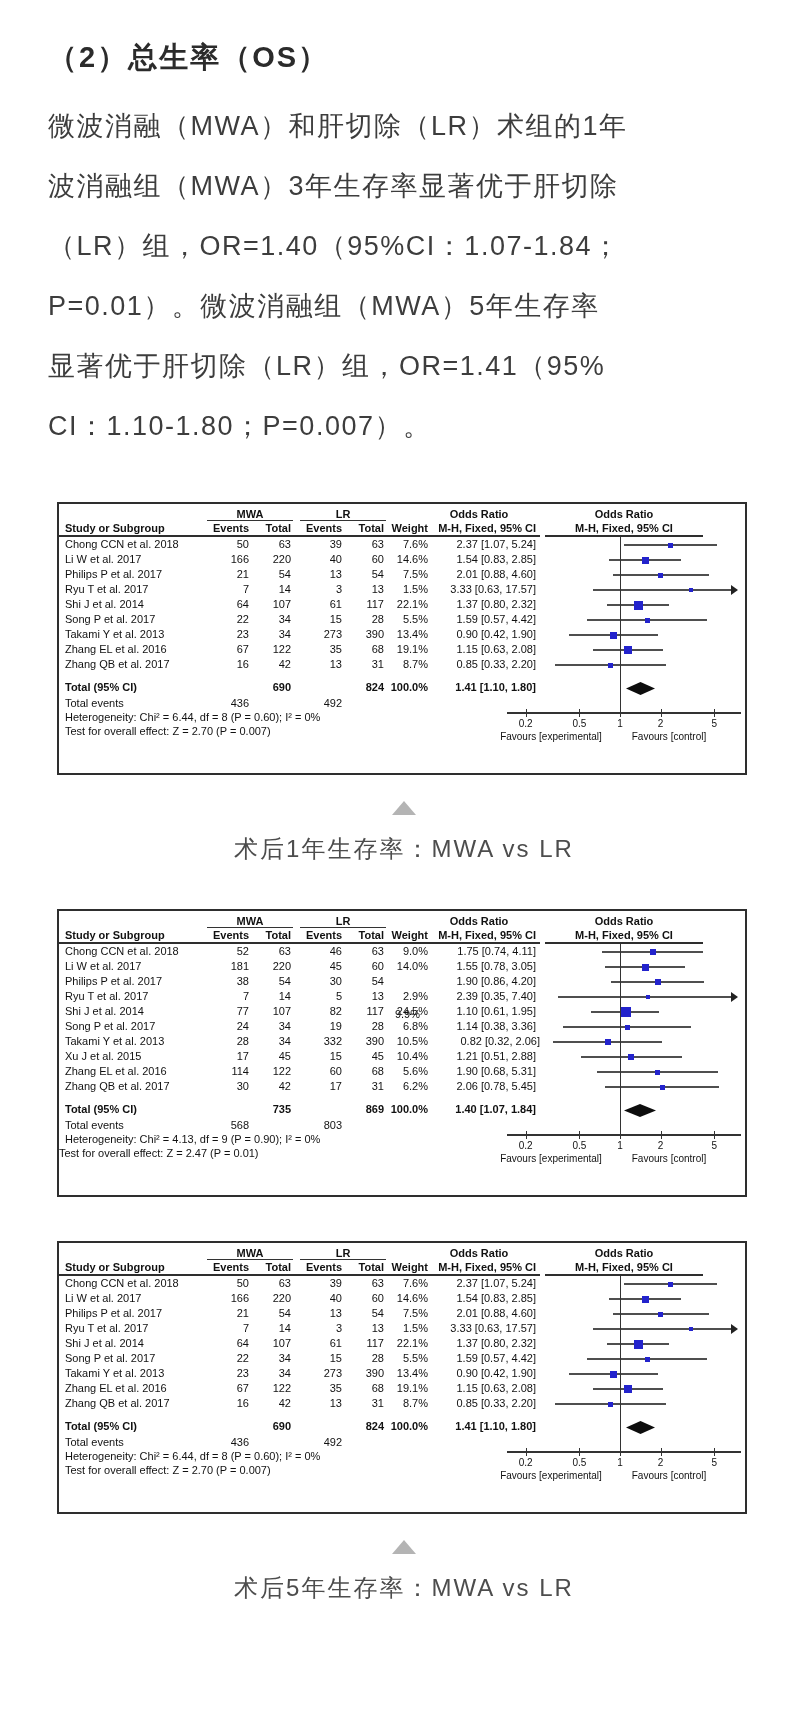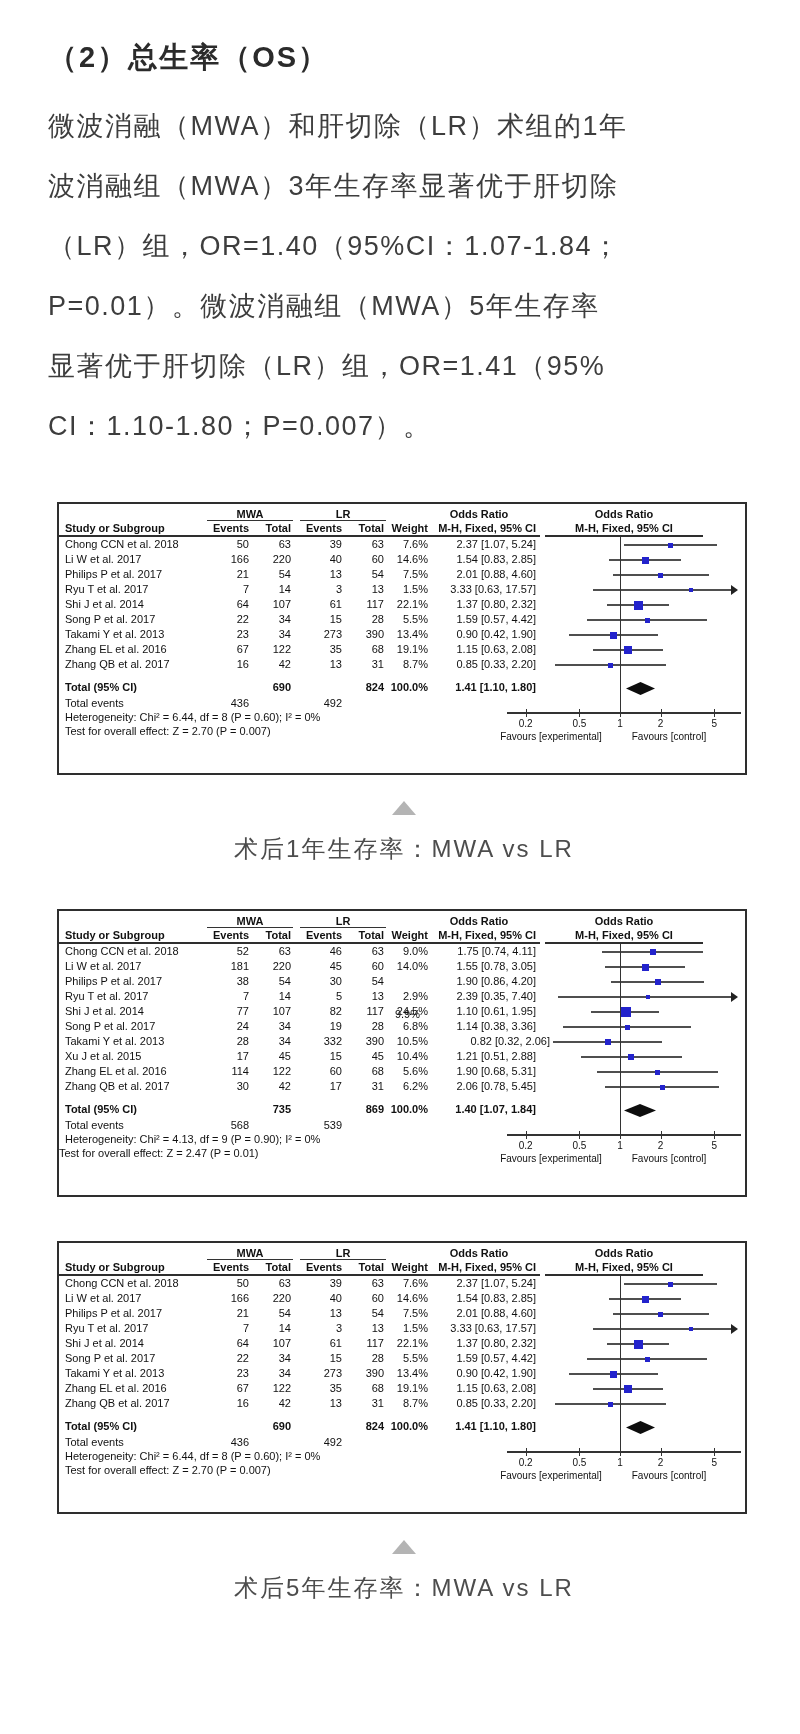--- a/index.html
+++ b/index.html
@@ -286,21 +286,21 @@
           <div class="hline" style="left: 504.271px; width: 127.785px; top: 7px; height: 2px; background: rgb(79, 79, 79);"></div>
           <div style="position: absolute; background: rgb(35, 35, 204); width: 5px; height: 5px; left: 566px; top: 6px;"></div>
         </div>
         <div class="fp-row" style="height: 15px;">
           <div class="cell" style="left: 6px;">Takami Y et al. 2013</div>
           <div class="cell" style="right: 496px;">28</div>
           <div class="cell" style="right: 454px;">34</div>
           <div class="cell" style="right: 403px;">332</div>
           <div class="cell" style="right: 361px;">390</div>
           <div class="cell" style="right: 317px;">10.5%</div>
-          <div class="cell" style="right: 195px;">0.82 [0.32, 2.06]</div>
+          <div class="cell" style="right: 205px;">0.82 [0.32, 2.06]</div>
           <div class="hline" style="left: 494.195px; width: 109.177px; top: 7px; height: 2px; background: rgb(79, 79, 79);"></div>
           <div style="position: absolute; background: rgb(35, 35, 204); width: 6px; height: 6px; left: 546px; top: 5px;"></div>
         </div>
         <div class="fp-row" style="height: 15px;">
           <div class="cell" style="left: 6px;">Xu J et al. 2015</div>
           <div class="cell" style="right: 496px;">17</div>
           <div class="cell" style="right: 454px;">45</div>
           <div class="cell" style="right: 403px;">15</div>
           <div class="cell" style="right: 361px;">45</div>
           <div class="cell" style="right: 317px;">10.4%</div>
@@ -337,21 +337,21 @@
           <div class="cell" style="right: 361px; font-weight: bold;">869</div>
           <div class="cell" style="right: 317px; font-weight: bold;">100.0%</div>
           <div class="cell" style="right: 209px; font-weight: bold;">1.40 [1.07, 1.84]</div>
           <svg width="32" height="13" style="position: absolute; left: 565px; top: 2px;">
             <polygon points="0,6.5 16,0 32,6.5 16,13" fill="#0d0d0d"></polygon>
           </svg>
         </div>
         <div class="fp-row" style="height: 14px;">
           <div class="cell" style="left: 6px;">Total events</div>
           <div class="cell" style="right: 496px;">568</div>
-          <div class="cell" style="right: 403px;">539</div>
+          <div class="cell" style="right: 403px;">803</div>
         </div>
         <div class="fp-row" style="height: 14px;">
           <div class="cell" style="left: 6px;">Heterogeneity: Chi² = 4.13, df = 9 (P = 0.90); I² = 0%</div>
         </div>
         <div class="fp-row" style="height: 15px;">
           <div class="cell" style="left: 0;">Test for overall effect: Z = 2.47 (P = 0.01)</div>
         </div>
         <div class="hline" style="left: 561px; width: 1px; top: 33px; height: 190px;"></div>
         <div class="hline" style="left: 448px; width: 234px; top: 223px; height: 2px; background: rgb(51, 51, 51);"></div>
         <div class="hline" style="left: 466.639px; width: 1px; top: 220px; height: 8px; background: rgb(51, 51, 51);"></div>

